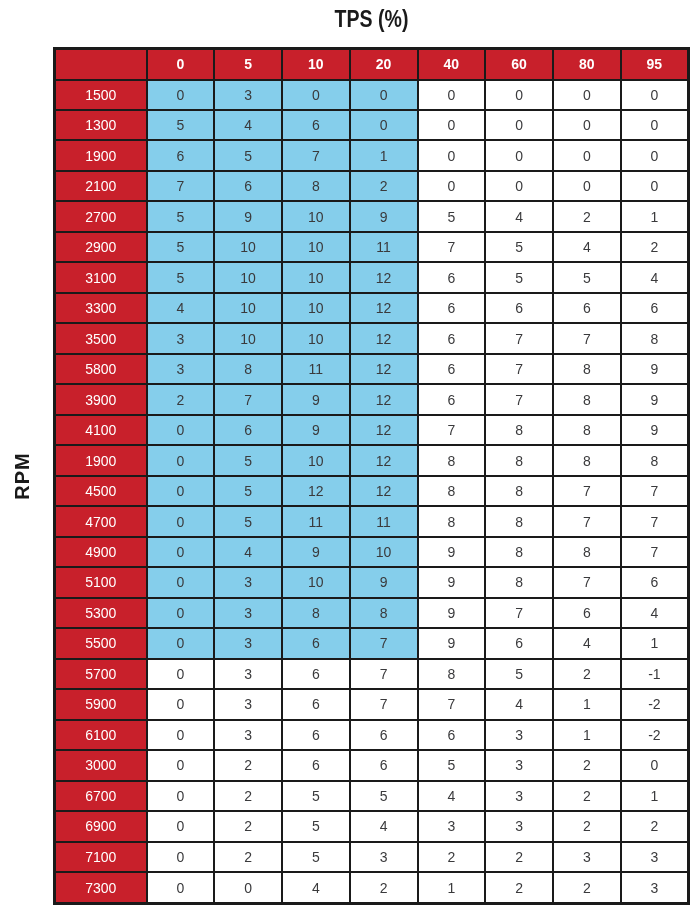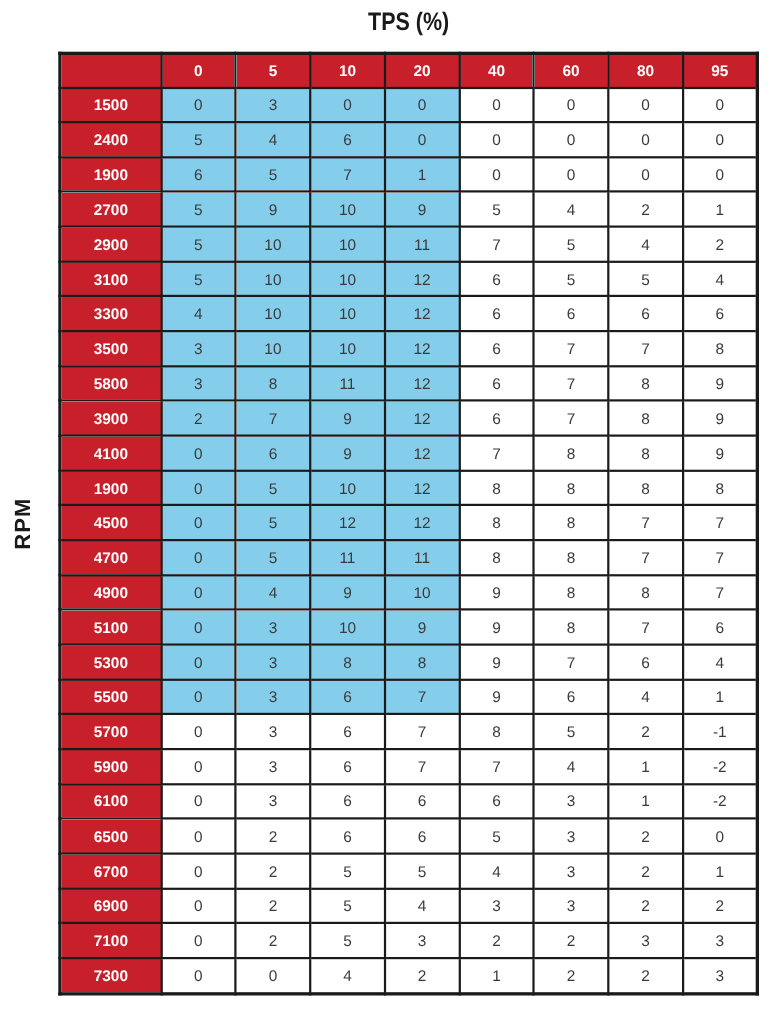--- a/index.html
+++ b/index.html
@@ -58,21 +58,21 @@
     color: var(--header-text);
     font-size: 14px;
     font-weight: bold;
     height: 31px;
   }
   .map-table th.corner { width: 92px; }
   .map-table th.rowhead {
     background: var(--red);
     color: var(--header-text);
     font-size: 14px;
-    font-weight: bold;
+    font-weight: normal;
   }
   .map-table td {
     background: #FFFFFF;
     color: var(--cell-text);
     font-size: 14px;
     font-weight: normal;
   }
   .map-table td.hl { background: var(--hl); }
 </style>
 </head>
@@ -101,36 +101,47 @@
         <td class="hl">0</td>
         <td class="hl">3</td>
         <td class="hl">0</td>
         <td class="hl">0</td>
         <td>0</td>
         <td>0</td>
         <td>0</td>
         <td>0</td>
       </tr>
       <tr>
-        <th class="rowhead">2400</th>
+        <th class="rowhead">1300</th>
         <td class="hl">5</td>
         <td class="hl">4</td>
         <td class="hl">6</td>
         <td class="hl">0</td>
         <td>0</td>
         <td>0</td>
         <td>0</td>
         <td>0</td>
       </tr>
       <tr>
         <th class="rowhead">1900</th>
         <td class="hl">6</td>
         <td class="hl">5</td>
         <td class="hl">7</td>
         <td class="hl">1</td>
+        <td>0</td>
+        <td>0</td>
+        <td>0</td>
+        <td>0</td>
+      </tr>
+      <tr>
+        <th class="rowhead">2100</th>
+        <td class="hl">7</td>
+        <td class="hl">6</td>
+        <td class="hl">8</td>
+        <td class="hl">2</td>
         <td>0</td>
         <td>0</td>
         <td>0</td>
         <td>0</td>
       </tr>
       <tr>
         <th class="rowhead">2700</th>
         <td class="hl">5</td>
         <td class="hl">9</td>
         <td class="hl">10</td>
@@ -321,21 +332,21 @@
         <td>0</td>
         <td>3</td>
         <td>6</td>
         <td>6</td>
         <td>6</td>
         <td>3</td>
         <td>1</td>
         <td>-2</td>
       </tr>
       <tr>
-        <th class="rowhead">6500</th>
+        <th class="rowhead">3000</th>
         <td>0</td>
         <td>2</td>
         <td>6</td>
         <td>6</td>
         <td>5</td>
         <td>3</td>
         <td>2</td>
         <td>0</td>
       </tr>
       <tr>

